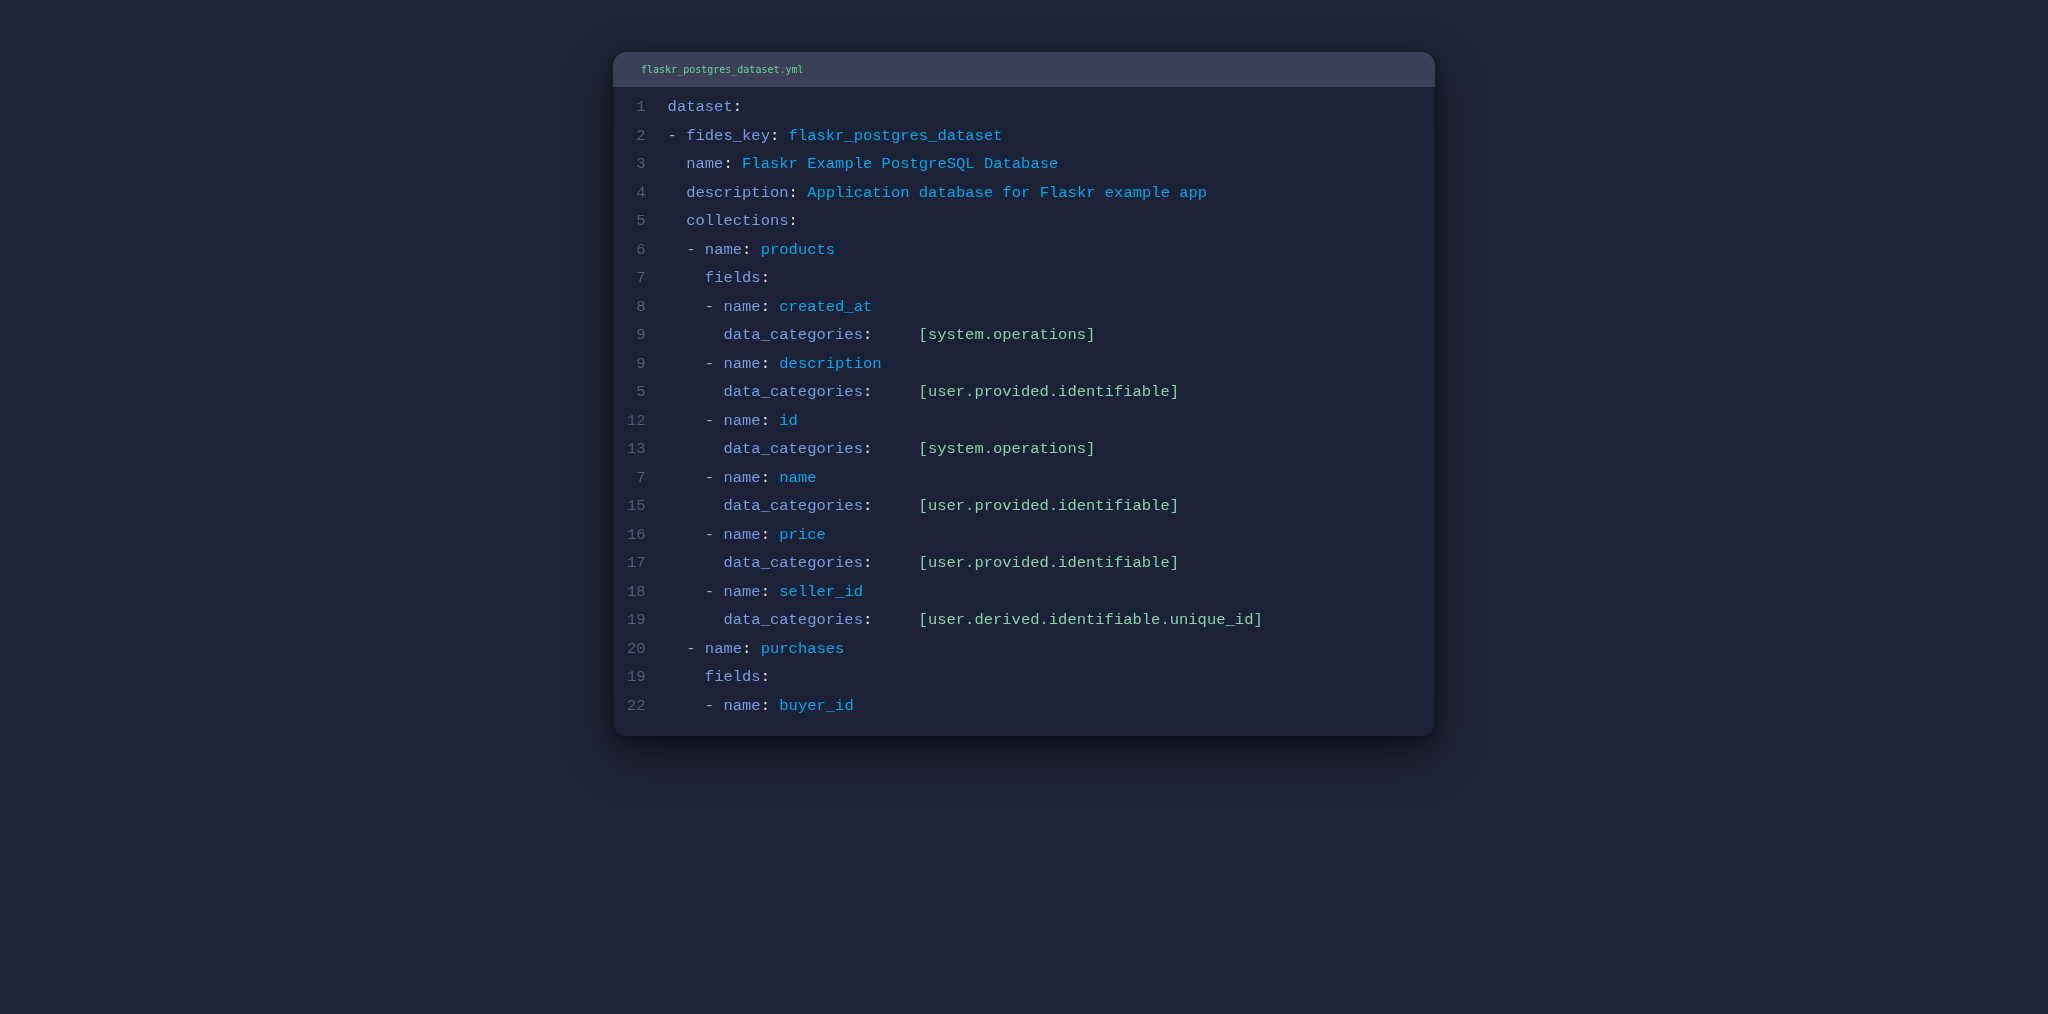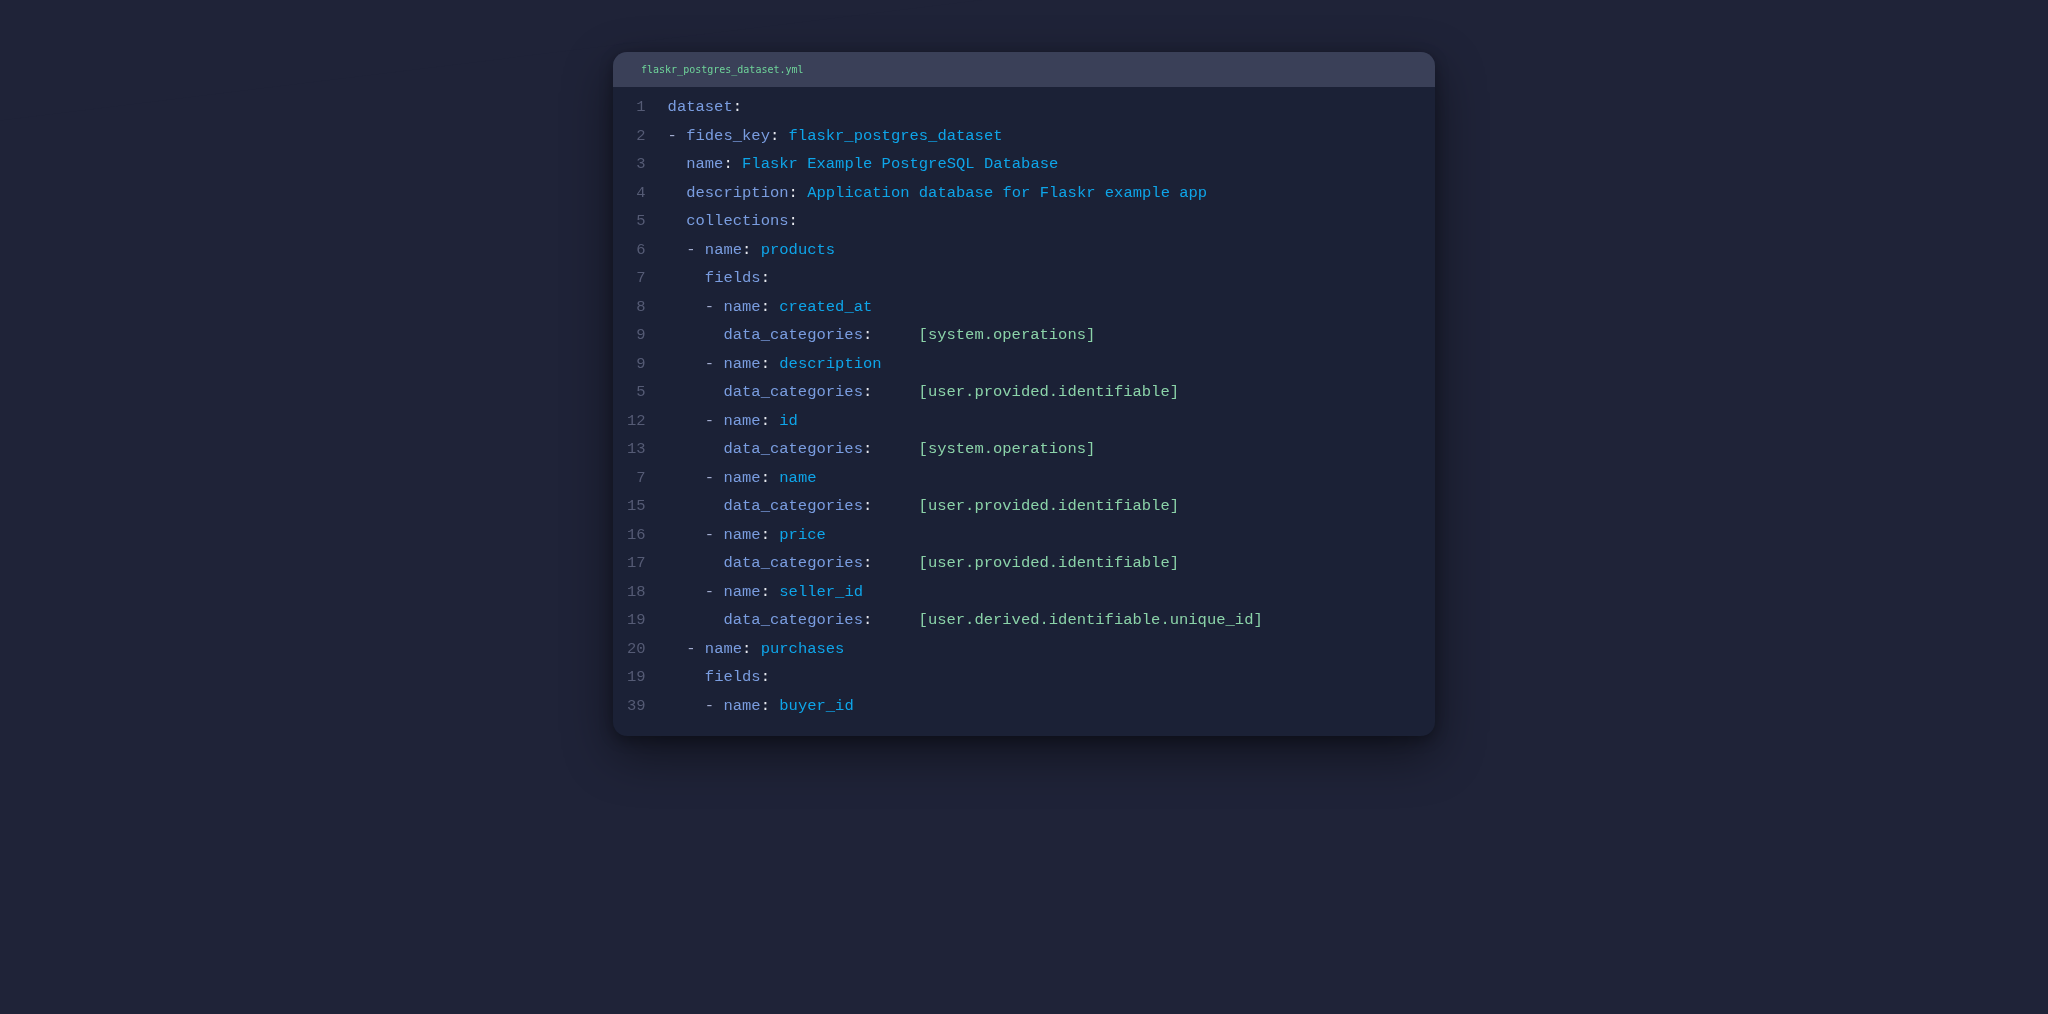--- a/index.html
+++ b/index.html
@@ -127,17 +127,17 @@
         <div>12</div>
         <div>13</div>
         <div>7</div>
         <div>15</div>
         <div>16</div>
         <div>17</div>
         <div>18</div>
         <div>19</div>
         <div>20</div>
         <div>19</div>
-        <div>39</div>
+        <div>22</div>
       </div>
     <div class="code-lines" id="code"><div><span class="tok-key">dataset</span><span class="tok-colon">:</span></div><div><span class="tok-dash">- </span><span class="tok-key">fides_key</span><span class="tok-colon">:</span> <span class="tok-str">flaskr_postgres_dataset</span></div><div>  <span class="tok-key">name</span><span class="tok-colon">:</span> <span class="tok-str">Flaskr Example PostgreSQL Database</span></div><div>  <span class="tok-key">description</span><span class="tok-colon">:</span> <span class="tok-str">Application database for Flaskr example app</span></div><div>  <span class="tok-key">collections</span><span class="tok-colon">:</span></div><div>  <span class="tok-dash">- </span><span class="tok-key">name</span><span class="tok-colon">:</span> <span class="tok-str">products</span></div><div>    <span class="tok-key">fields</span><span class="tok-colon">:</span></div><div>    <span class="tok-dash">- </span><span class="tok-key">name</span><span class="tok-colon">:</span> <span class="tok-str">created_at</span></div><div>      <span class="tok-key">data_categories</span><span class="tok-colon">:</span> <span class="tok-brack">[system.operations]</span></div><div>    <span class="tok-dash">- </span><span class="tok-key">name</span><span class="tok-colon">:</span> <span class="tok-str">description</span></div><div>      <span class="tok-key">data_categories</span><span class="tok-colon">:</span> <span class="tok-brack">[user.provided.identifiable]</span></div><div>    <span class="tok-dash">- </span><span class="tok-key">name</span><span class="tok-colon">:</span> <span class="tok-str">id</span></div><div>      <span class="tok-key">data_categories</span><span class="tok-colon">:</span> <span class="tok-brack">[system.operations]</span></div><div>    <span class="tok-dash">- </span><span class="tok-key">name</span><span class="tok-colon">:</span> <span class="tok-str">name</span></div><div>      <span class="tok-key">data_categories</span><span class="tok-colon">:</span> <span class="tok-brack">[user.provided.identifiable]</span></div><div>    <span class="tok-dash">- </span><span class="tok-key">name</span><span class="tok-colon">:</span> <span class="tok-str">price</span></div><div>      <span class="tok-key">data_categories</span><span class="tok-colon">:</span> <span class="tok-brack">[user.provided.identifiable]</span></div><div>    <span class="tok-dash">- </span><span class="tok-key">name</span><span class="tok-colon">:</span> <span class="tok-str">seller_id</span></div><div>      <span class="tok-key">data_categories</span><span class="tok-colon">:</span> <span class="tok-brack">[user.derived.identifiable.unique_id]</span></div><div>  <span class="tok-dash">- </span><span class="tok-key">name</span><span class="tok-colon">:</span> <span class="tok-str">purchases</span></div><div>    <span class="tok-key">fields</span><span class="tok-colon">:</span></div><div>    <span class="tok-dash">- </span><span class="tok-key">name</span><span class="tok-colon">:</span> <span class="tok-str">buyer_id</span></div></div>
   </div>
 </div>
 
 </body></html>

